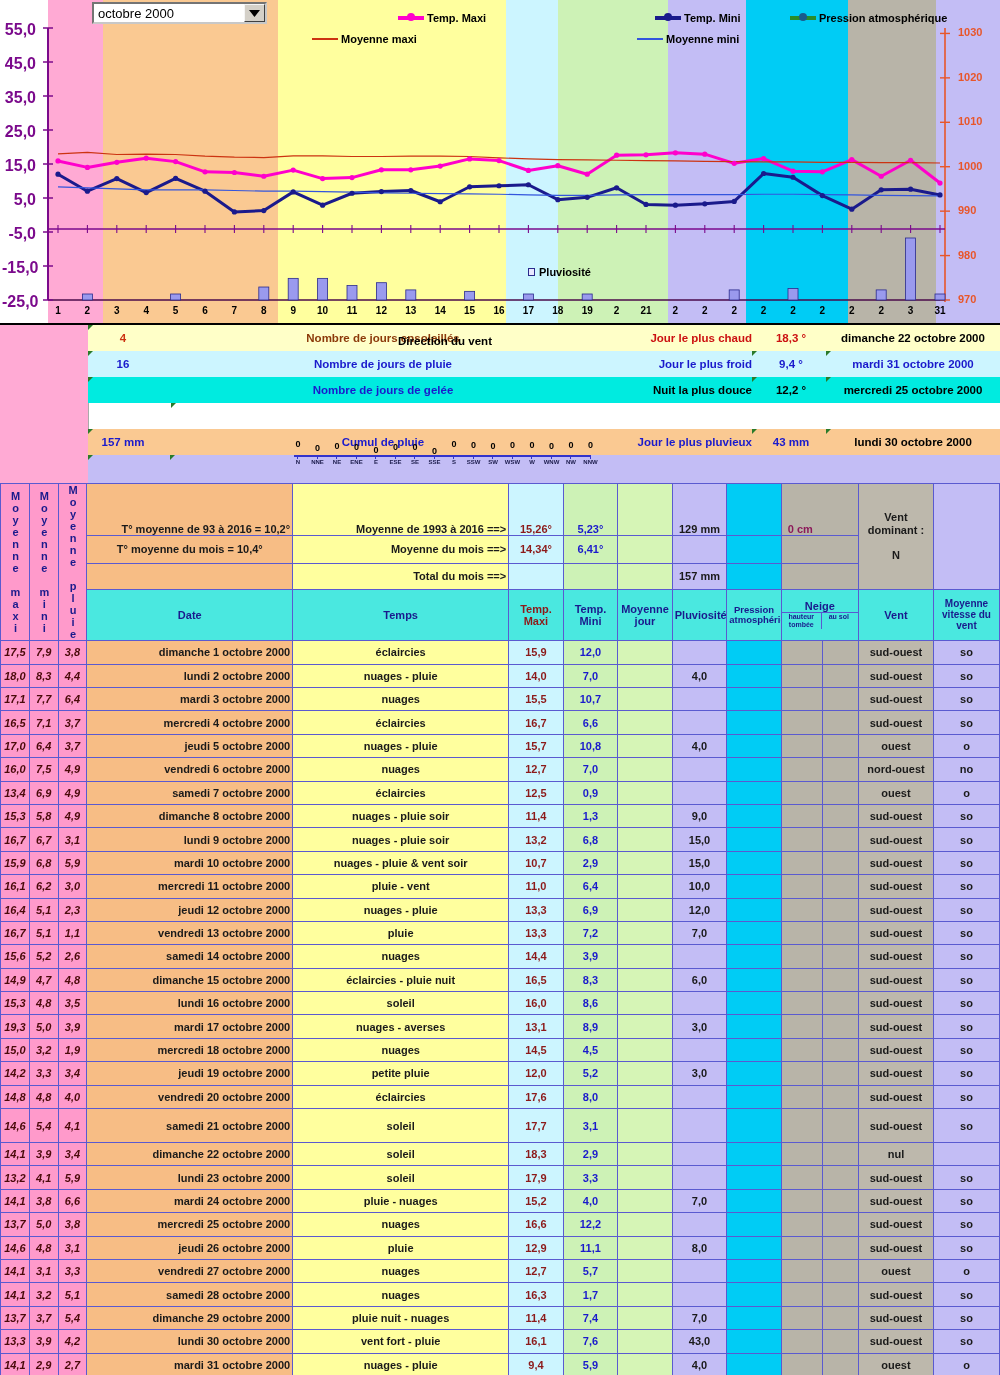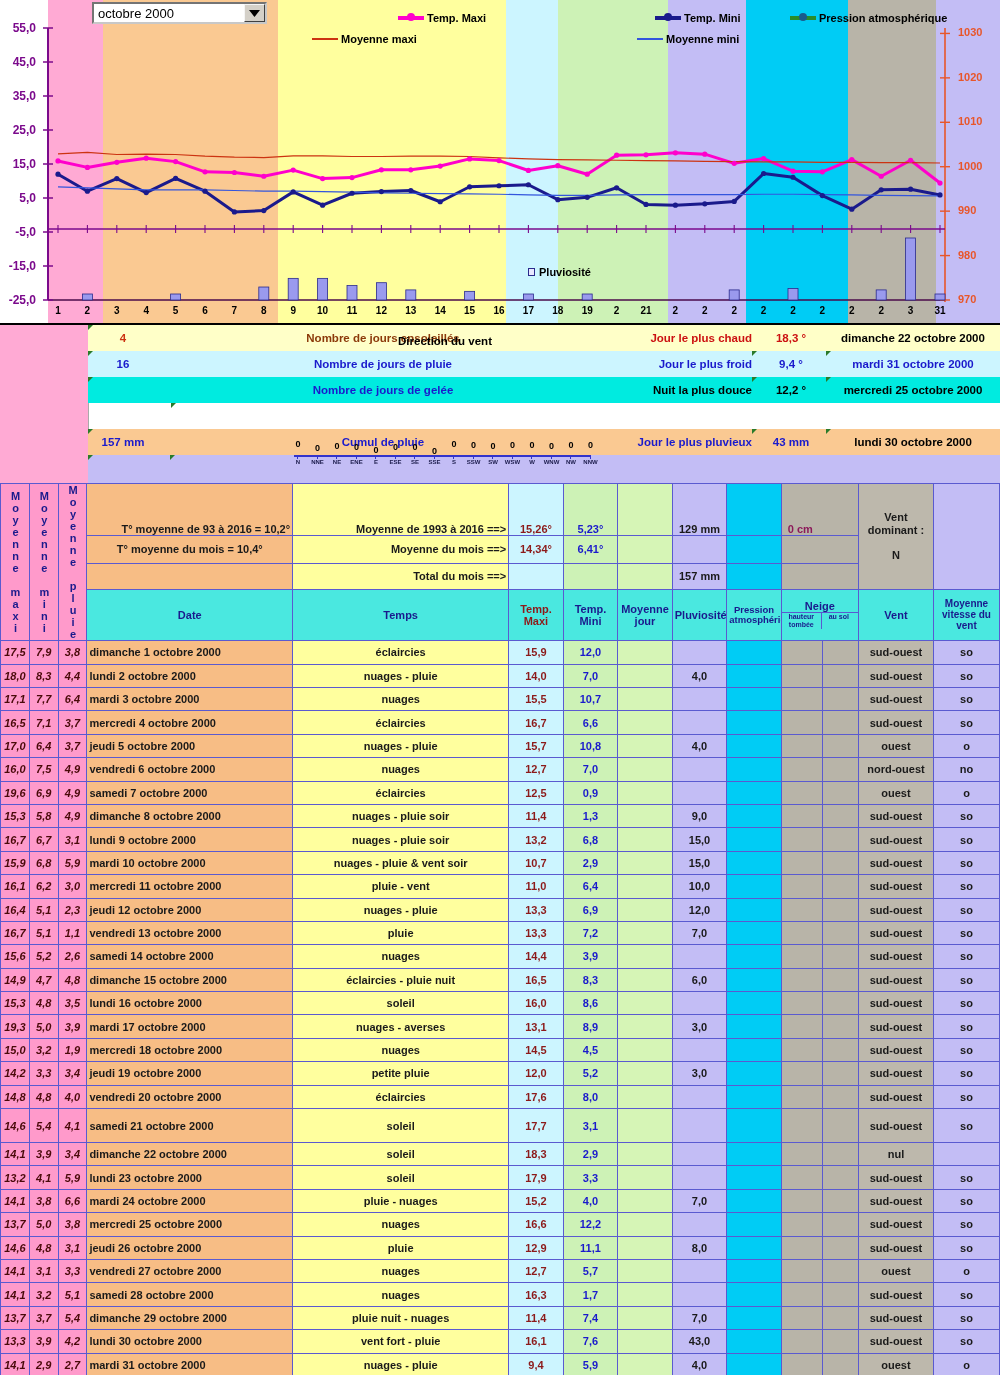--- a/index.html
+++ b/index.html
@@ -7,21 +7,21 @@
   body {
     width:1000px; height:1375px;
     font-family:"Liberation Sans", sans-serif;
     background:#ffffff;
     overflow:hidden;
   }
   
   #chart-panel { position:relative; width:1000px; height:325px; background:#ffffff; border-bottom:2px solid #000; }
   .band { position:absolute; top:0; bottom:0; }
   #plot-frame { position:absolute; left:0; top:0; width:1000px; height:325px; }
-  .yaxis-label { position:absolute; font-size:12px; font-weight:bold; color:#7b0a8c; text-align:right; width:34px; }
+  .yaxis-label { position:absolute; font-size:16px; font-weight:bold; color:#7b0a8c; text-align:right; width:34px; }
   .yaxis-right-label { position:absolute; font-size:11px; font-weight:bold; color:#e8562a; width:34px; text-align:left; }
   .xaxis-label { position:absolute; font-size:10px; font-weight:bold; color:#000; text-align:center; width:18px; top:305px; }
   #month-select {
     position:absolute; left:92px; top:2px; width:175px; height:22px;
     background:#fff; border:2px inset #c8c8c8; display:flex; align-items:center;
     font-size:13px; color:#000; padding-left:4px; z-index:30;
   }
   #month-select .arrow-box {
     margin-left:auto; width:21px; height:18px; background:#d4d0c8;
     border:1px solid #f5f5f5; border-right-color:#404040; border-bottom-color:#404040;
@@ -35,21 +35,21 @@
   .pl-box { width:7px; height:8px; border:1px solid #2a2a8c; background:#e8e8ff; }
   
   #summary { position:relative; width:1000px; height:158px; }
   .sum-cell { position:absolute; display:flex; align-items:center; font-size:11.5px; font-weight:bold; }
   .tri { position:absolute; width:0;height:0;border-left:5px solid #2a7a2a;border-bottom:5px solid transparent; left:0; top:0;}
   
   #main-table { width:1000px; border-collapse:collapse; table-layout:fixed; }
   #main-table td { border:1px solid #5a5ad0; font-size:11px; font-weight:bold; padding:0 2px; overflow:hidden; }
   .vhdr { background:#ff9acb; color:#1a1a8c; font-size:7px; line-height:7.2px; text-align:center; vertical-align:middle; letter-spacing:0; }
   .c-moy { background:#ff9acb; color:#4a0a0a; font-style:italic; font-size:10.5px; text-align:center; }
-  .c-date { background:#f7bd85; color:#1a1a1a; text-align:left;margin-left:40px; }
+  .c-date { background:#f7bd85; color:#1a1a1a; text-align:right;margin-left:40px; }
   .c-temps { background:#ffff9e; color:#1a1a1a; text-align:center; }
   .c-max { background:#ccf5ff; color:#8c1a1a; text-align:center; }
   .c-min { background:#cdf2b6; color:#1a1acc; text-align:center; }
   .c-moyj { background:#d6f5b6; }
   .c-pluv { background:#c3bdf5; color:#1a1a1a; text-align:center; }
   .c-press { background:#00ccf5; }
   .c-neige { background:#b8b4a8; }
   .c-vent { background:#bdb8ac; color:#1a1a1a; text-align:center; }
   .c-vit { background:#c3bdf5; color:#1a1a1a; text-align:center; }
   .hdrrow td { background:#4ae8e0; color:#1a1a8c; text-align:center; font-size:12px; vertical-align:middle; line-height:12px; }
@@ -622,21 +622,21 @@
         <td class="c-min" style="height: 23.4px;">7,0</td>
         <td class="c-moyj" style="height: 23.4px;"></td>
         <td class="c-pluv" style="height: 23.4px;"></td>
         <td class="c-press" style="height: 23.4px;"></td>
         <td class="c-neige" style="height: 23.4px;"></td>
         <td class="c-neige" style="height: 23.4px;"></td>
         <td class="c-vent" style="height: 23.4px;">nord-ouest</td>
         <td class="c-vit" style="height: 23.4px;">no</td>
       </tr>
       <tr>
-        <td class="c-moy" style="height: 23.4px;">19,6</td>
+        <td class="c-moy" style="height: 23.4px;">13,4</td>
         <td class="c-moy" style="height: 23.4px;">6,9</td>
         <td class="c-moy" style="height: 23.4px;">4,9</td>
         <td class="c-date" style="height: 23.4px;">samedi 7 octobre 2000</td>
         <td class="c-temps" style="height: 23.4px;">éclaircies</td>
         <td class="c-max" style="height: 23.4px;">12,5</td>
         <td class="c-min" style="height: 23.4px;">0,9</td>
         <td class="c-moyj" style="height: 23.4px;"></td>
         <td class="c-pluv" style="height: 23.4px;"></td>
         <td class="c-press" style="height: 23.4px;"></td>
         <td class="c-neige" style="height: 23.4px;"></td>

